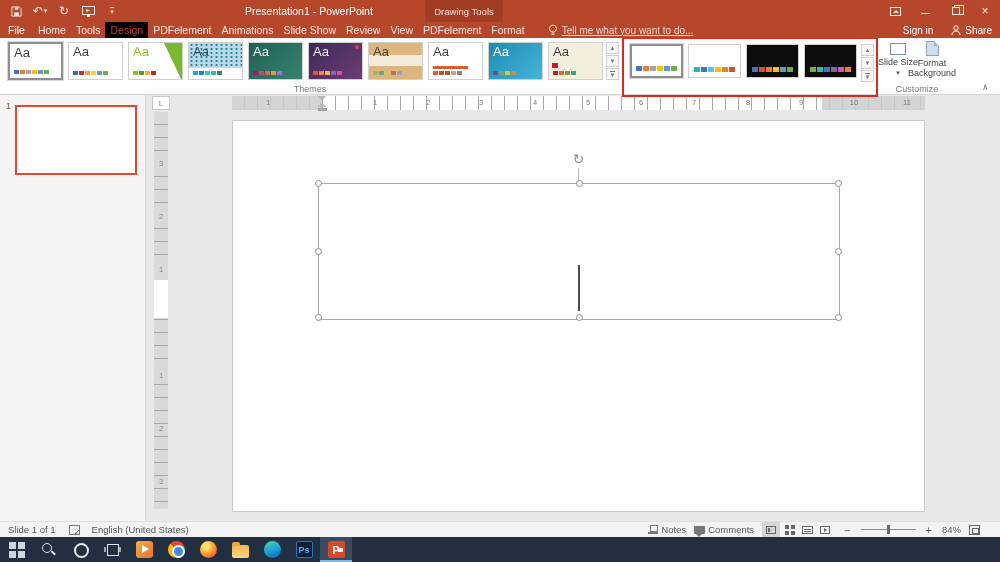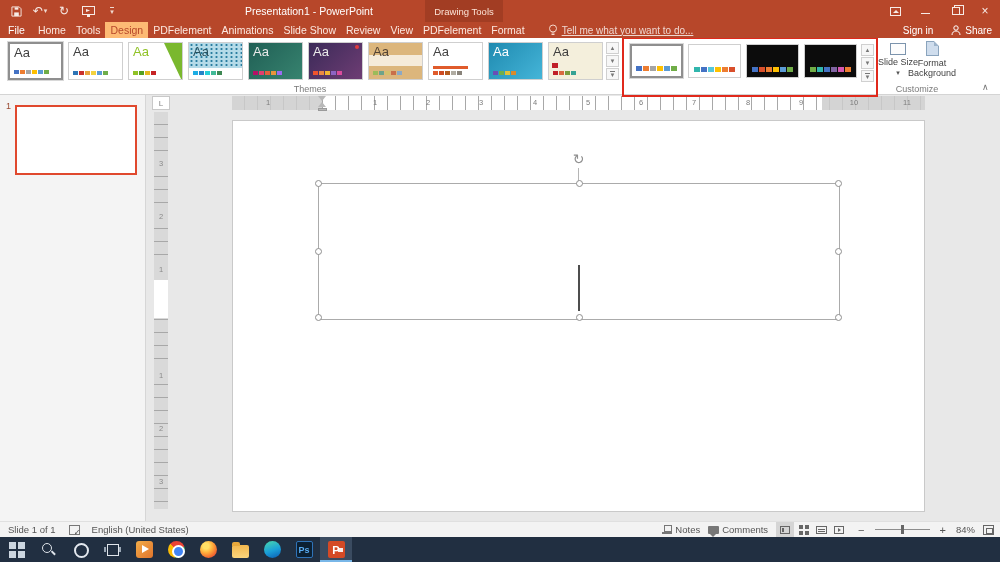--- a/index.html
+++ b/index.html
@@ -19,21 +19,21 @@
   .ico-ribbonopts{width:11px;height:9px;border:1px solid #f7ebe6;position:relative;}
   .ico-ribbonopts::after{content:"";position:absolute;left:2px;top:2px;border-left:3px solid transparent;border-right:3px solid transparent;border-bottom:3px solid #f7ebe6;}
   .ico-min{width:9px;height:1px;background:#f7ebe6;margin-top:5px;}
   .ico-restore{width:8px;height:8px;border:1px solid #f7ebe6;position:relative;background:#b7472a;margin-left:2px;}
   .ico-restore::before{content:"";position:absolute;left:1px;top:-3px;width:8px;height:8px;border:1px solid #f7ebe6;z-index:-1;}
 
   
   #tabrow{position:absolute;left:0;top:22px;width:1000px;height:16px;background:#b7472a;display:flex;align-items:stretch;z-index:19;}
   .tab{display:flex;align-items:center;padding:0 5px;font-size:10.5px;color:#fce8e0;white-space:nowrap;}
   .tab:first-child{padding:0 8px;color:#fff;}
-  .tab.active{background:#fdba74;color:#b7472a;}
+  .tab.active{background:#000000;color:#b7472a;}
   #tellme{display:flex;align-items:center;gap:4px;margin-left:18px;font-size:10px;color:rgba(255,255,255,0.78);white-space:nowrap;text-decoration:underline;}
   #acct{margin-left:auto;display:flex;align-items:center;gap:18px;padding-right:8px;font-size:10px;color:#fff;}
   .share-wrap{display:flex;align-items:center;gap:4px;}
 
   
   #ribbon{position:absolute;left:0;top:38px;width:1000px;height:57px;background:#ffffff;border-bottom:1px solid #d4d4d4;z-index:10;}
   #themes-gallery{position:absolute;left:8px;top:4px;display:flex;gap:5px;}
   .thumb{width:55px;height:38px;position:relative;border:1px solid #cfcfcf;overflow:hidden;background:#fff;flex:none;}
   .thumb.sel{border:2px solid #8f8f8f;outline:1px solid #d8d8d8;}
   .aa{position:absolute;left:4px;top:1px;font-size:13px;line-height:15px;}
@@ -91,21 +91,21 @@
   #slide{position:absolute;left:232px;top:25px;width:693px;height:392px;background:#ffffff;border:1px solid #c9c9c9;}
   #textbox{position:absolute;left:318px;top:88px;width:522px;height:137px;border:1px solid #ababab;}
   .handle{position:absolute;width:7px;height:7px;border-radius:50%;background:#ffffff;border:1px solid #8f8f8f;}
   #rotate-handle{position:absolute;left:570px;top:57px;width:17px;height:16px;color:#8f8f8f;font-size:14px;line-height:15px;text-align:center;}
   #rotate-line{position:absolute;left:578px;top:73px;width:1px;height:15px;background:#b5b5b5;}
   #text-cursor{position:absolute;left:578px;top:170px;width:1.5px;height:46px;background:#4d4d4d;}
 
   
   #statusbar{position:absolute;left:0;top:521px;width:1000px;height:16px;background:#f3f3f3;border-top:1px solid #e0e0e0;display:flex;align-items:center;font-size:9.5px;color:#555;z-index:15;}
   #statusbar .left{display:flex;align-items:center;gap:12px;padding-left:8px;}
-  #statusbar .right{margin-left:auto;display:flex;align-items:center;gap:8px;padding-right:6px;}
+  #statusbar .right{margin-left:auto;display:flex;align-items:center;gap:8px;padding-right:20px;}
   .spell-ico{width:12px;height:11px;position:relative;}
   .spell-ico::before{content:"";position:absolute;left:1px;top:1px;width:9px;height:8px;border:1px solid #777;}
   .spell-ico::after{content:"✓";position:absolute;right:-1px;bottom:-2px;font-size:8px;color:#444;}
   .sb-item{display:flex;align-items:center;gap:3px;}
   .notes-ico{width:10px;height:9px;border-bottom:2px solid #777;position:relative;}
   .notes-ico::before{content:"";position:absolute;left:2px;top:0;width:6px;height:5px;border:1px solid #777;}
   .comments-ico{width:11px;height:8px;background:#777;border-radius:1px;position:relative;}
   .comments-ico::after{content:"";position:absolute;left:2px;bottom:-3px;border-left:3px solid transparent;border-right:3px solid transparent;border-top:3px solid #777;}
   .viewbtns{display:flex;align-items:stretch;}
   .vbtn{width:18px;height:15px;display:flex;align-items:center;justify-content:center;}

